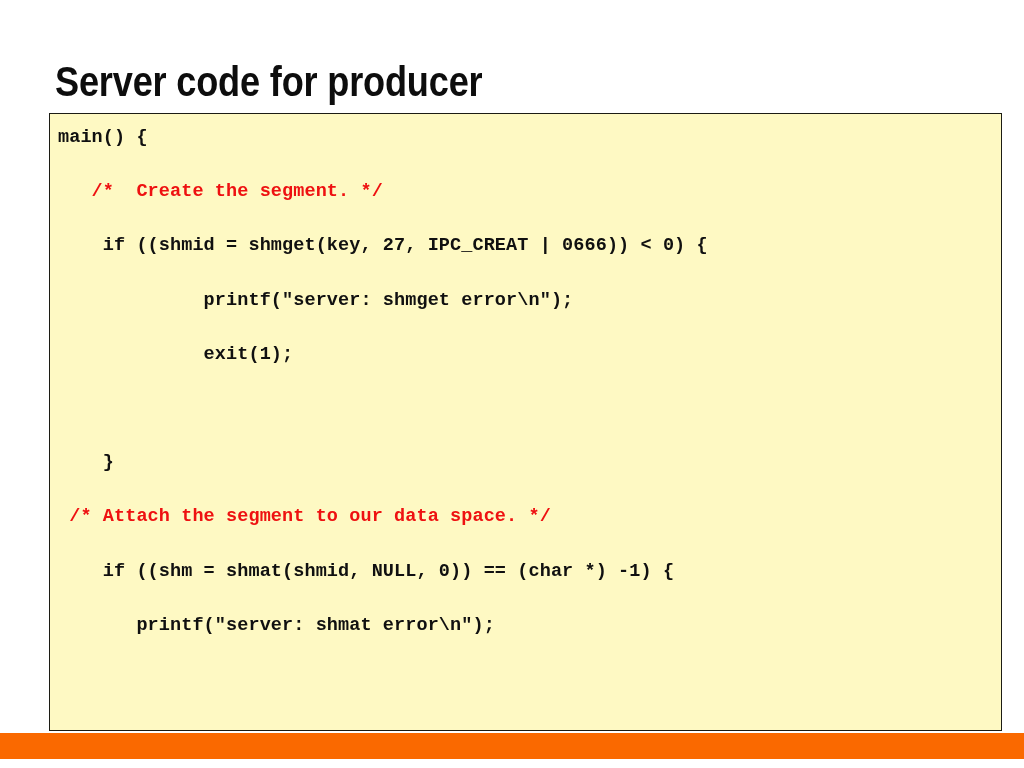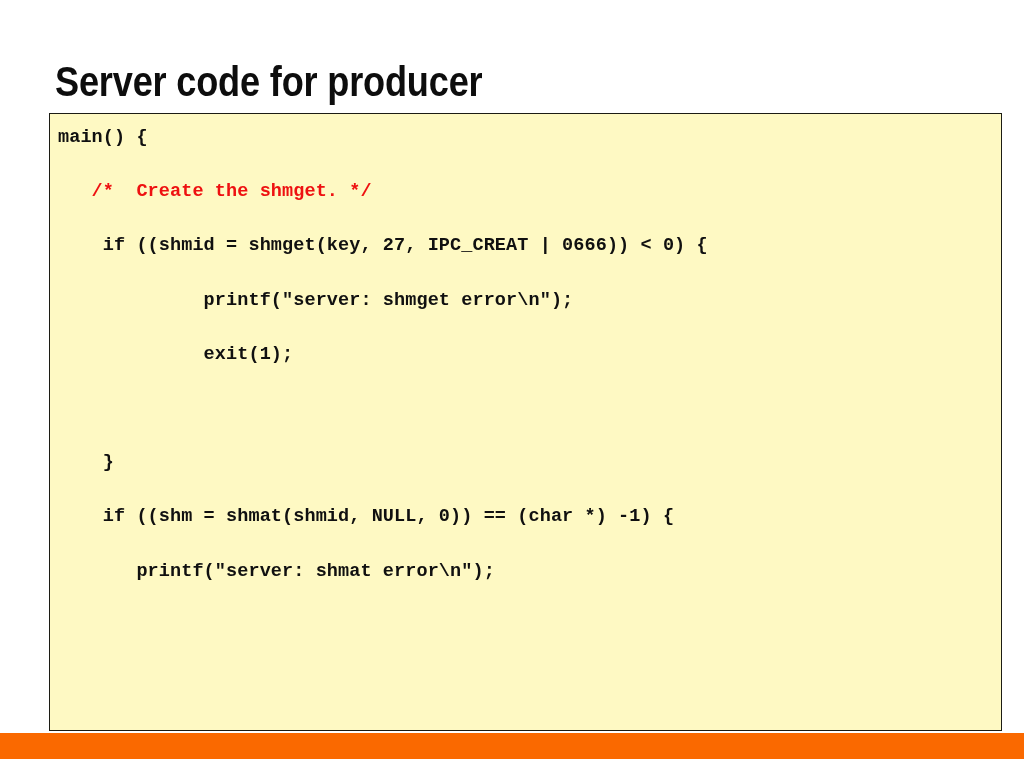--- a/index.html
+++ b/index.html
@@ -97,26 +97,27 @@
 </style>
 </head>
 <body>
 
 <div class="slide">
 
   <h1 class="slide-title">Server code for producer</h1>
 
   <div class="code-panel">
     <pre class="code-block" id="code-listing"><span class="code-line"><span class="tok-plain">main() {</span></span>
-<span class="code-line"><span class="tok-comment">   /*  Create the shmget. */</span></span>
+<span class="code-line"><span class="tok-comment">   /*  Create the segment. */</span></span>
 <span class="code-line"><span class="tok-plain">    if ((shmid = shmget(key, 27, IPC_CREAT | 0666)) &lt; 0) {</span></span>
 <span class="code-line"><span class="tok-plain">             printf("server: shmget error\n");</span></span>
 <span class="code-line"><span class="tok-plain">             exit(1);</span></span>
 <span class="code-line"><span class="tok-plain"></span></span>
 <span class="code-line"><span class="tok-plain">    }</span></span>
+<span class="code-line"><span class="tok-comment"> /* Attach the segment to our data space. */</span></span>
 <span class="code-line"><span class="tok-plain">    if ((shm = shmat(shmid, NULL, 0)) == (char *) -1) {</span></span>
 <span class="code-line"><span class="tok-plain">       printf("server: shmat error\n");</span></span>
 
 
 
 
 
 
 
 

